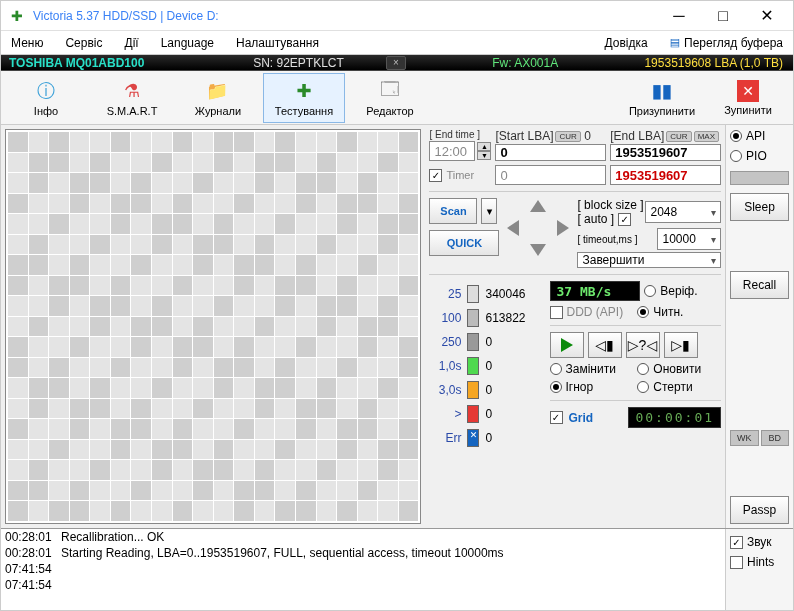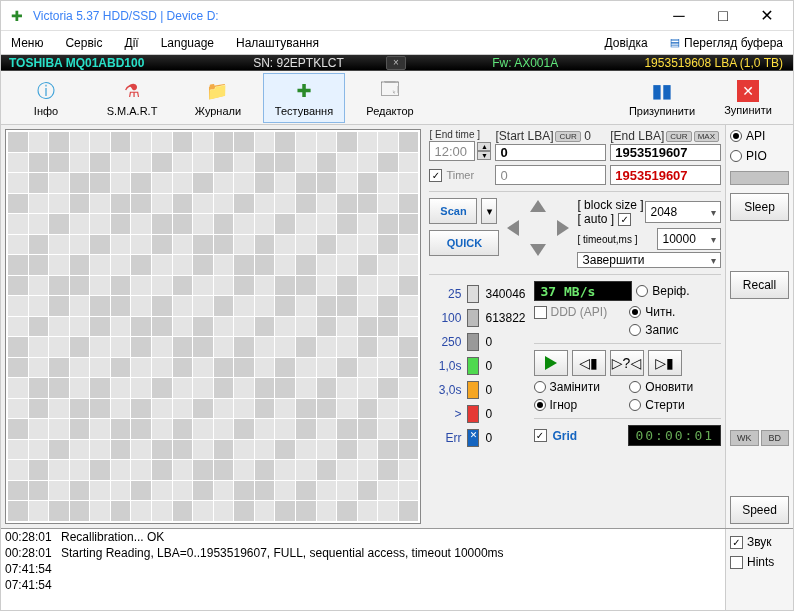--- a/index.html
+++ b/index.html
@@ -607,21 +607,21 @@
               <span>10000</span>
             </div>
           </div>
         <div class="sel">
             <span>Завершити</span>
           </div>
       </div>
     </div>
     <hr class="sep">
 
-    <div class="row" style="align-items:flex-start;gap:8px">
+    <div class="row" style="align-items:flex-start;gap:24px">
       <div class="legend" id="legend">
           <div class="lrow">
             <span class="lval">25</span>
             <span class="swatch" style="background:#dddddd"></span>
             <span class="lcnt">340046</span>
           </div>
           <div class="lrow">
             <span class="lval">100</span>
             <span class="swatch" style="background:#bbbbbb"></span>
             <span class="lcnt">613822</span>
@@ -663,27 +663,20 @@
             </div>
           </div>
         <div class="row">
             <div style="flex:1;display:flex;align-items:center;gap:4px;color:#888">
               <span class="chk"></span>
               <span>DDD (API)</span>
             </div>
             <div class="row" style="flex:1;gap:4px">
               <span class="radio on"></span>
               <span>Читн.</span>
-            </div>
-          </div>
-        <div class="row">
-            <div style="flex:1"></div>
-            <div class="row" style="flex:1;gap:4px">
-              <span class="radio"></span>
-              <span>Запис</span>
             </div>
           </div>
         <hr class="sep">
         <div class="play-btns">
           <div class="b">
               <div class="tri-play"></div>
             </div>
           <div class="b">◁▮</div>
           <div class="b">▷?◁</div>
           <div class="b">▷▮</div>
@@ -733,21 +726,21 @@
     <div style="height:14px;background:#c4c4c4;border:1px solid #999"></div>
     <button class="side-btn">Sleep</button>
     <div style="flex:0.3"></div>
     <button class="side-btn">Recall</button>
     <div style="flex:1"></div>
     <div class="wk-row">
         <div class="wk">WK</div>
         <div class="wk">BD</div>
       </div>
     <div style="flex:0.3"></div>
-    <button class="side-btn">Speed</button>
+    <button class="side-btn">Passp</button>
   </div>
 </div>
 
 <div class="log">
   <div class="log-body" id="log">
       <div class="log-row">
         <span class="ts">00:28:01</span>
         <span>Recallibration... OK</span>
       </div>
       <div class="log-row">

